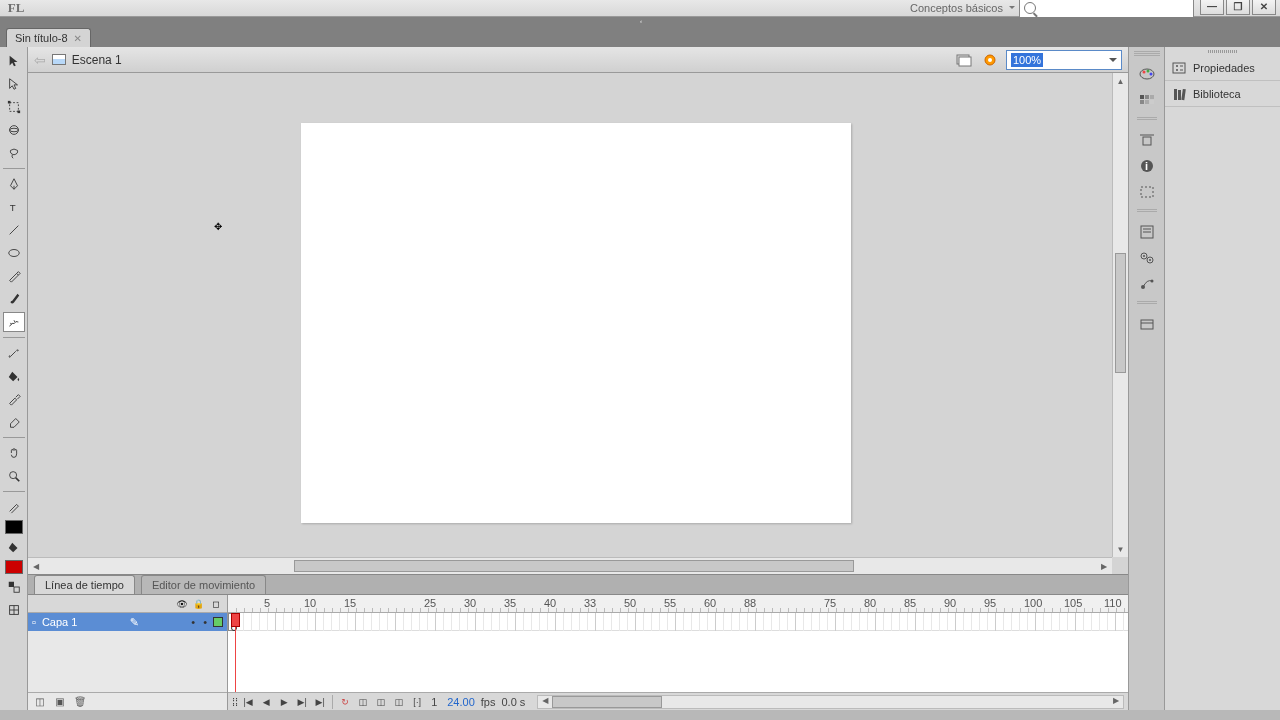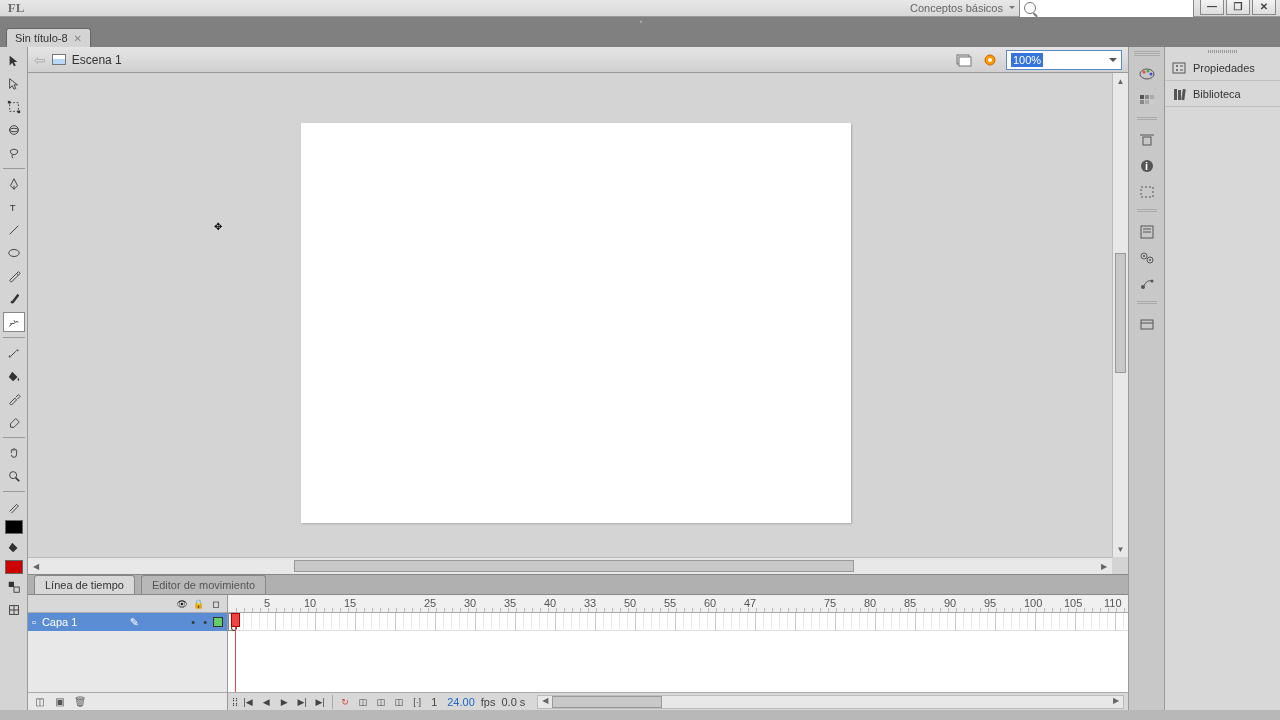--- a/index.html
+++ b/index.html
@@ -448,21 +448,21 @@
               <div class="ruler-mark" style="left: 116px;">15</div>
               <div class="ruler-mark" style="left: 152px; margin-top: 29px;">20</div>
               <div class="ruler-mark" style="left: 196px;">25</div>
               <div class="ruler-mark" style="left: 236px;">30</div>
               <div class="ruler-mark" style="left: 276px;">35</div>
               <div class="ruler-mark" style="left: 316px;">40</div>
               <div class="ruler-mark" style="left: 356px;">33</div>
               <div class="ruler-mark" style="left: 396px;">50</div>
               <div class="ruler-mark" style="left: 436px;">55</div>
               <div class="ruler-mark" style="left: 476px;">60</div>
-              <div class="ruler-mark" style="left: 516px;">47</div>
+              <div class="ruler-mark" style="left: 516px;">88</div>
               <div class="ruler-mark" style="left: 556px; margin-top: 16px;">70</div>
               <div class="ruler-mark" style="left: 596px;">75</div>
               <div class="ruler-mark" style="left: 636px;">80</div>
               <div class="ruler-mark" style="left: 676px;">85</div>
               <div class="ruler-mark" style="left: 716px;">90</div>
               <div class="ruler-mark" style="left: 756px;">95</div>
               <div class="ruler-mark" style="left: 796px;">100</div>
               <div class="ruler-mark" style="left: 836px;">105</div>
               <div class="ruler-mark" style="left: 876px;">110</div>
             </div>

